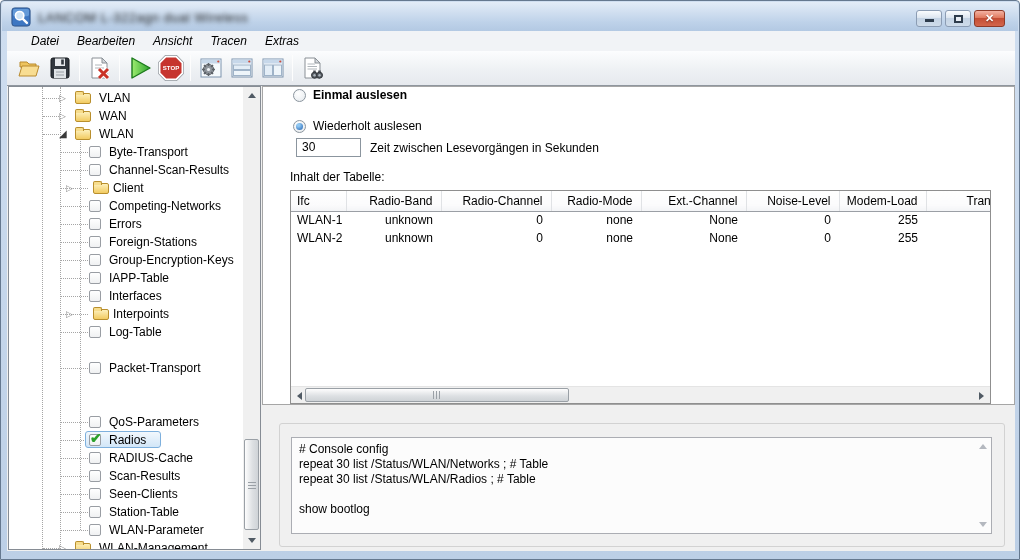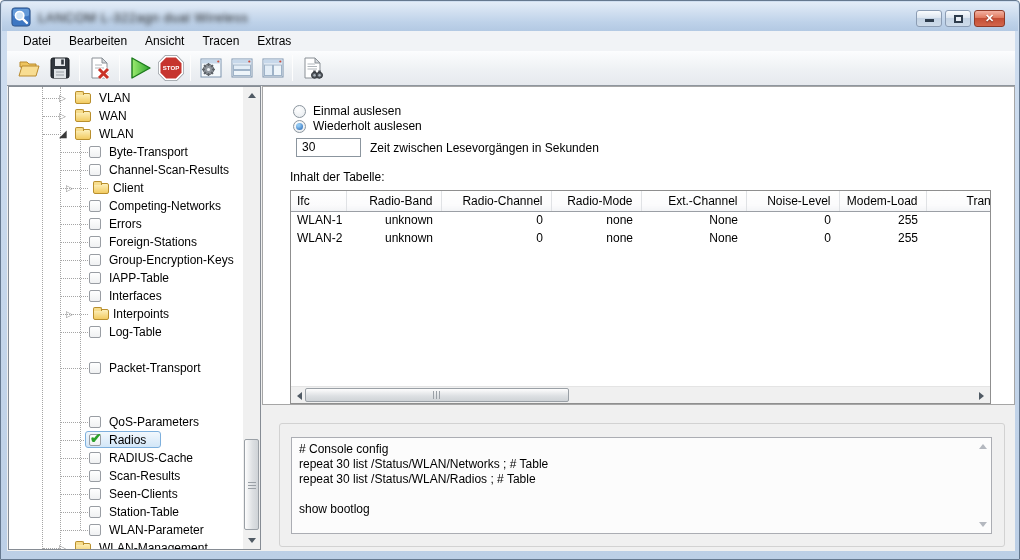--- a/index.html
+++ b/index.html
@@ -13,21 +13,21 @@
   .title-text { position:absolute; left:36px; top:8px; font-size:13px; color:#222; filter:blur(2.6px); letter-spacing:.5px; white-space:nowrap; }
   .winbtns { position:absolute; right:13px; top:8px; display:flex; gap:3px; }
   .wbtn { width:26px; height:17px; border:1px solid #87674f; border-radius:3px; position:relative;
           background:linear-gradient(#fafcfe,#dde6f0 45%,#c4d3e4 50%,#cfdcea); border-color:#8b9cb3; }
   .wbtn.close { width:31px; background:linear-gradient(#f3b2a2,#e07a5f 45%,#c44e35 50%,#d3664c); border-color:#8e3a28; }
   .glyph-min { position:absolute; left:8px; bottom:4px; width:9px; height:3px; background:#2e3c4c; }
   .glyph-restore { position:absolute; left:8px; top:4px; width:9px; height:8px; border:2px solid #2e3c4c; background:#e9eef5; }
   .glyph-close { position:absolute; left:0; right:0; top:1px; text-align:center; color:#fff; font-weight:bold; font-size:11px; text-shadow:0 1px 1px #7d2917; }
 
   
-  .menubar { position:absolute; left:6px; top:30px; width:1008px; height:20px; background:#f1f3f6; display:flex; align-items:center; padding-left:7px; }
+  .menubar { position:absolute; left:6px; top:30px; width:1008px; height:20px; background:#f1f3f6; display:flex; align-items:center; padding-left:15px;font-style:italic; }
   .menu-item { padding:2px 9px; cursor:default; }
   .toolbar { position:absolute; left:6px; top:50px; width:1008px; height:35px; background:linear-gradient(#fcfdfe,#eef1f4 55%,#e6e9ee); border-bottom:1px solid #8f969e; display:flex; align-items:center; padding-left:6px; }
   .tb { width:31px; height:30px; display:flex; align-items:center; justify-content:center; }
   .tsep { width:1px; height:26px; background:#b6bbc1; border-right:1px solid #fdfdfd; margin:0 4px; }
 
   
   .workspace { position:absolute; left:6px; top:85px; width:1008px; height:465px; background:#f0f0f0; }
 
   
   .tree-panel { position:absolute; left:1px; top:0; width:253px; height:464px; background:#fff; border:1px solid #868c94; overflow:hidden; }
@@ -341,21 +341,21 @@
         <div class="vthumb" style="top:352px; height:91px;">
             <span class="grip"></span>
           </div>
         <div class="sb-btn bot">
             <span class="tri-down"></span>
           </div>
       </div>
     </div>
 
     <div class="right-panel">
-      <div class="radio-line" style="top:16px;">
+      <div class="radio-line" style="top:0;font-weight:bold;">
         <span class="radio"></span>
         <span>Einmal auslesen</span>
       </div>
       <div class="radio-line" style="top:31px;">
         <span class="radio sel"></span>
         <span>Wiederholt auslesen</span>
       </div>
       <div class="interval-input">30</div>
       <span class="interval-label">Zeit zwischen Lesevorgängen in Sekunden</span>
       <span class="table-caption">Inhalt der Tabelle:</span>

